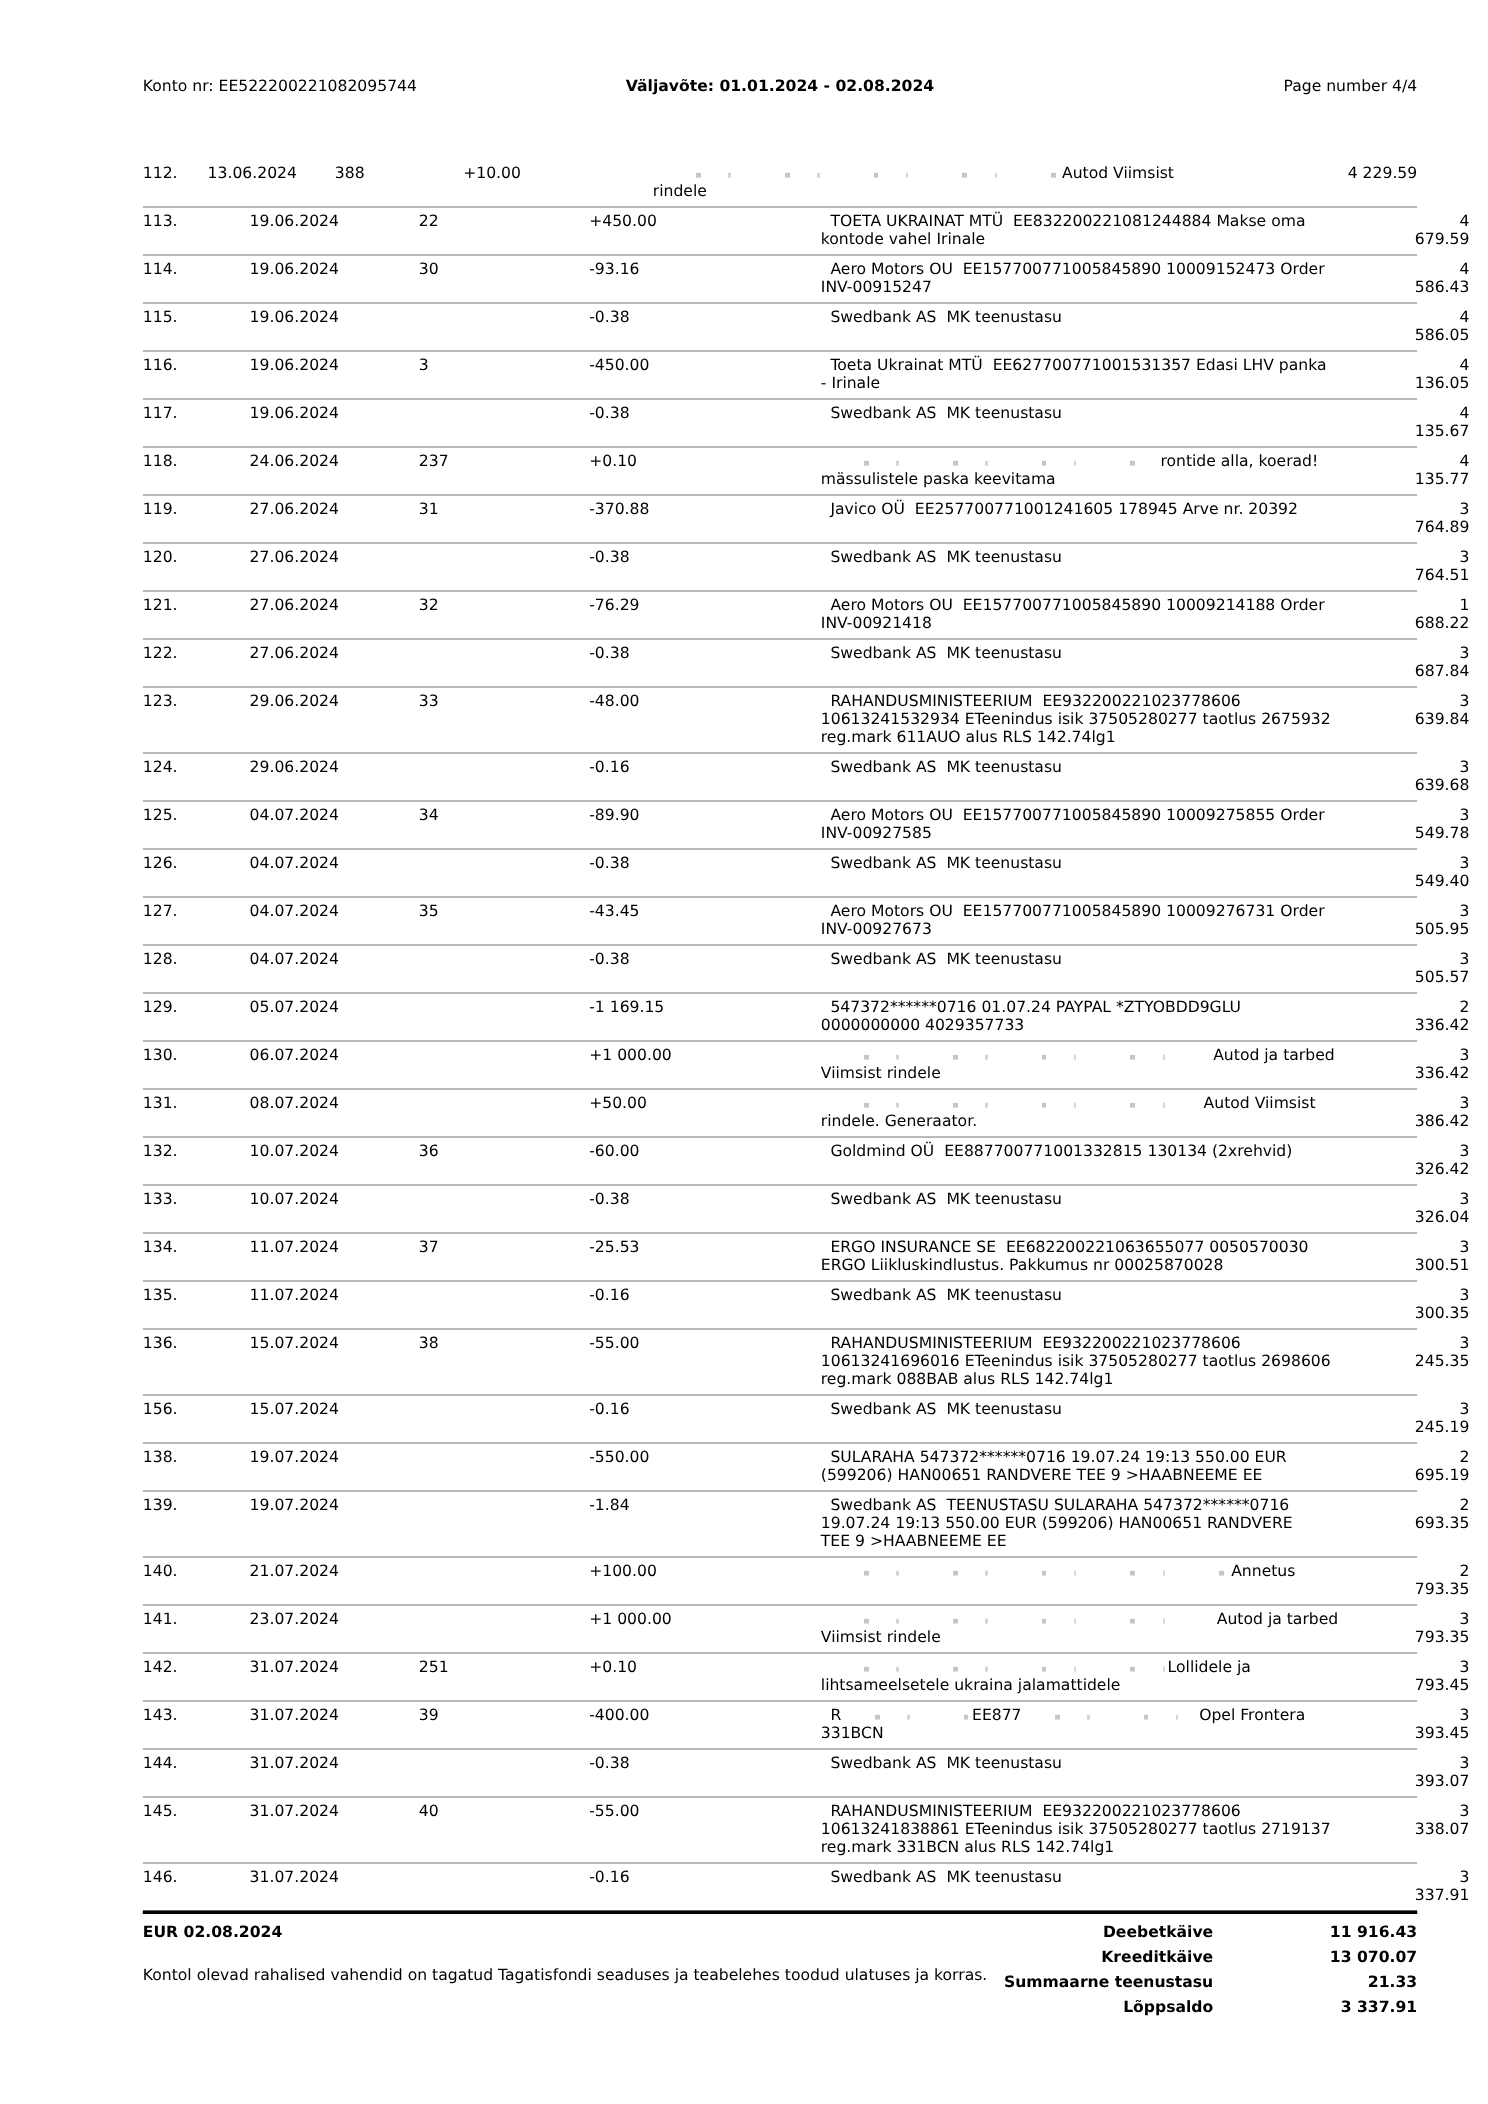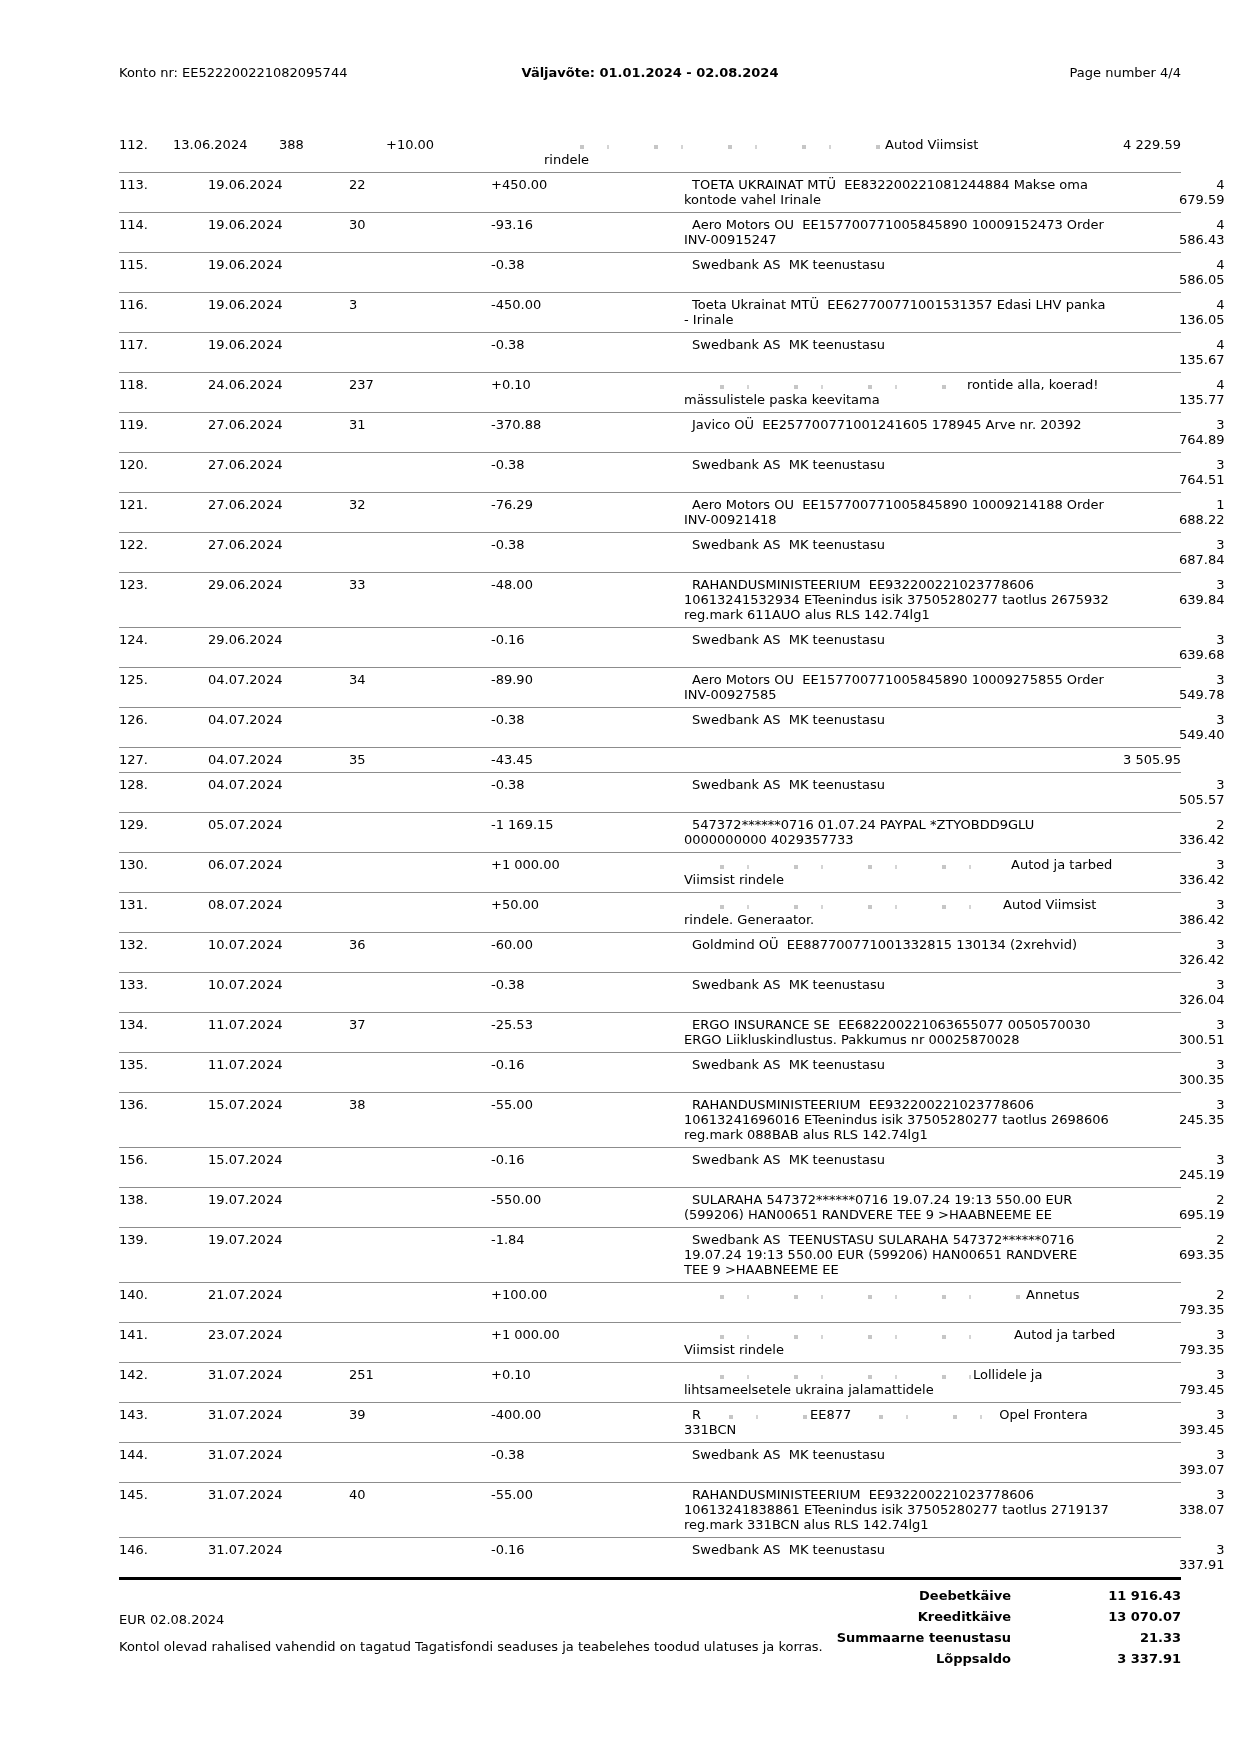--- a/index.html
+++ b/index.html
@@ -21,21 +21,21 @@
   .c-doc{width:60px;margin-left:22px;flex:0 0 auto;}
   .c-amount{width:110px;margin-left:47px;flex:0 0 auto;}
   .c-desc{width:460px;margin-left:48px;flex:0 0 auto;text-indent:8px;}
   .c-desc .txt{white-space:pre-wrap;}
   .c-balance{flex:1 1 auto;text-align:right;}
   .redacted{
     display:inline-block;height:4px;
     background:repeating-linear-gradient(90deg,transparent 0 28px,#c6c6c6 28px 32px,transparent 32px 55px,#d4d4d4 55px 57px,transparent 57px 74px);
   }
   .summary{border-top:3px solid #000;margin-top:0;padding-top:5px;display:flex;}
-  .sum-left{flex:0 0 auto;font-weight:normal;line-height:21px;margin-top:24px;}
+  .sum-left{flex:0 0 auto;font-weight:bold;line-height:21px;}
   .sum-right{flex:1 1 auto;}
   .sum-item{display:flex;justify-content:flex-end;line-height:21px;font-weight:bold;}
   .sum-label{text-align:right;}
   .sum-value{width:170px;text-align:right;}
   .footnote{position:absolute;left:119px;top:1638px;width:1062px;line-height:17px;}
 </style>
 </head>
 <body>
 
 <div class="content">
@@ -174,20 +174,22 @@
         <div class="c-doc"></div>
         <div class="c-amount">-0.38</div>
         <div class="c-desc"><span class="txt">Swedbank AS  MK teenustasu</span></div>
         <div class="c-balance">3 549.40</div>
       </div>
       <div class="row">
         <div class="c-no">127.</div>
         <div class="c-date">04.07.2024</div>
         <div class="c-doc">35</div>
         <div class="c-amount">-43.45</div>
+        <div class="c-desc"><span class="txt">Aero Motors OU  EE157700771005845890 10009276731 Order
+INV-00927673</span></div>
         <div class="c-balance">3 505.95</div>
       </div>
       <div class="row">
         <div class="c-no">128.</div>
         <div class="c-date">04.07.2024</div>
         <div class="c-doc"></div>
         <div class="c-amount">-0.38</div>
         <div class="c-desc"><span class="txt">Swedbank AS  MK teenustasu</span></div>
         <div class="c-balance">3 505.57</div>
       </div>

